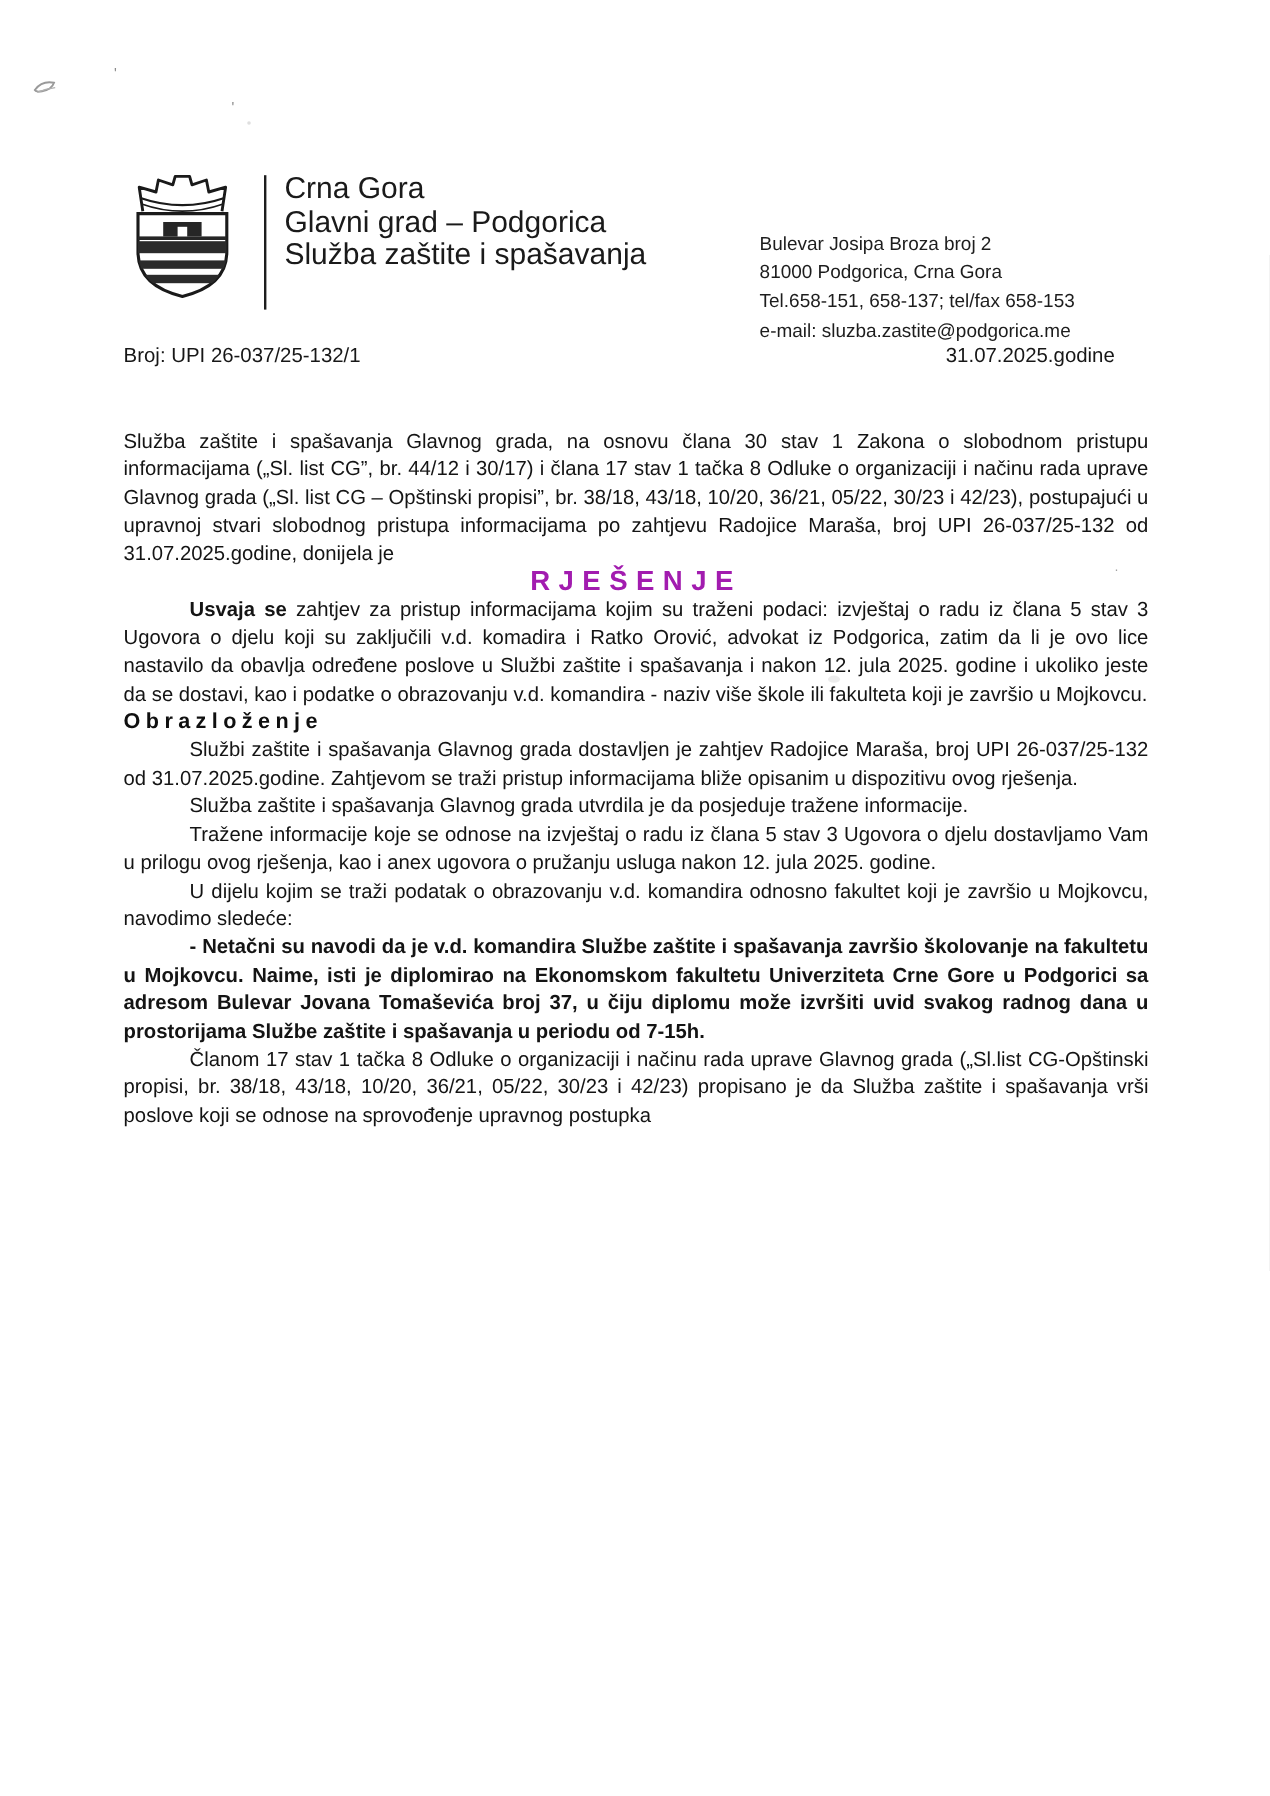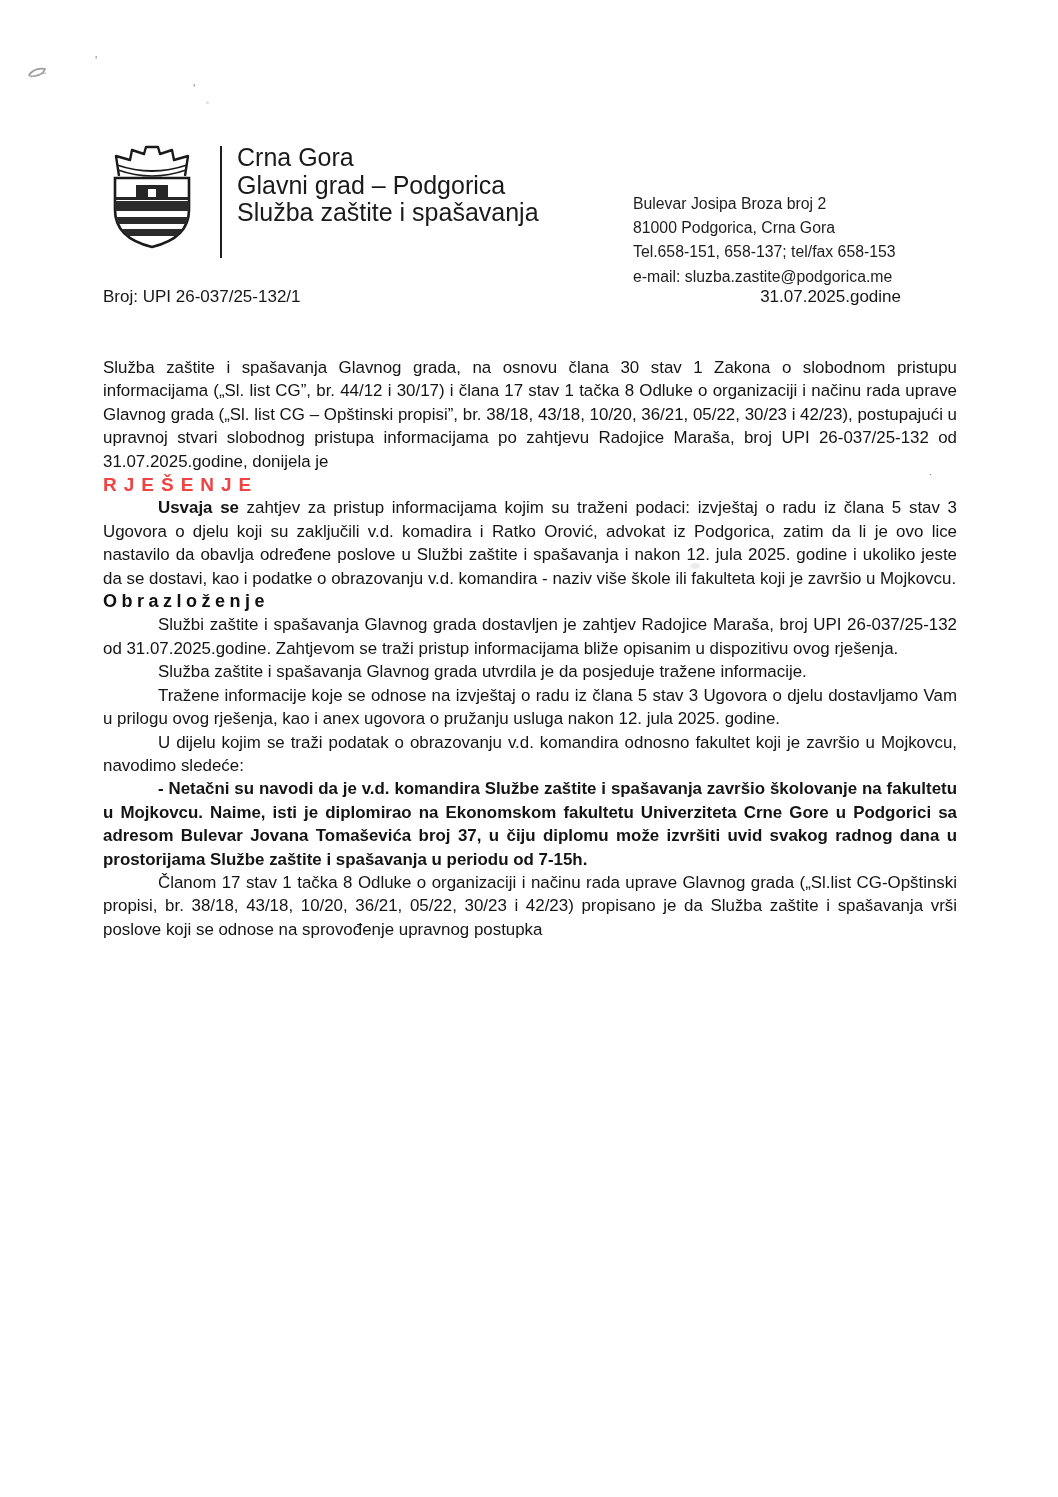--- a/index.html
+++ b/index.html
@@ -13,26 +13,26 @@
     overflow:hidden;
   }
   
   .letterhead{position:absolute;top:142px;left:108px;height:120px;}
   .coat{position:absolute;left:0;top:2px;}
   .lh-divider{position:absolute;left:112px;top:4px;width:2px;height:112px;background:#1d1d1d;}
   .org-block{position:absolute;left:129px;top:2px;font-size:25px;line-height:27.5px;white-space:nowrap;color:#1a1a1a;}
   .address-block{position:absolute;top:148px;left:633px;width:322px;text-align:left;font-size:15.8px;line-height:24.2px;color:#1d1d1d;margin-top:44px;}
   
   .ref-row{position:absolute;top:287px;left:103px;width:854px;display:flex;justify-content:space-between;font-size:17px;color:#171717;gap:36px;}
-  .ref-date{margin-right:56px;}
+  .ref-date{margin-right:28px;}
   
   .doc-body{position:absolute;top:356px;left:103px;width:854px;font-size:16.9px;line-height:23.4px;text-align:justify;color:#141414;}
   .doc-body p{margin:0;}
   .indent{text-indent:55px;}
-  .h-rjesenje{margin-top:50px;font-weight:bold;font-size:19px;letter-spacing:7px;color:#ef4444;}
+  .h-rjesenje{margin-top:50px;text-align:center;font-weight:bold;font-size:23px;letter-spacing:7px;color:#a21caf;}
   .p-dispositive{margin-top:48px;}
   .h-obrazlozenje{margin-top:24px;text-align:left;font-weight:bold;font-size:18px;letter-spacing:4.5px;color:#0f0f0f;}
   .p-0{margin-top:44px;}
   .p-1{margin-top:22px;}
   .p-2{margin-top:22px;}
   .p-3{margin-top:17px;}
   .p-4{margin-top:0;font-weight:bold;}
   .p-5{margin-top:19px;}
   .bold-lead{font-weight:bold;}
   

